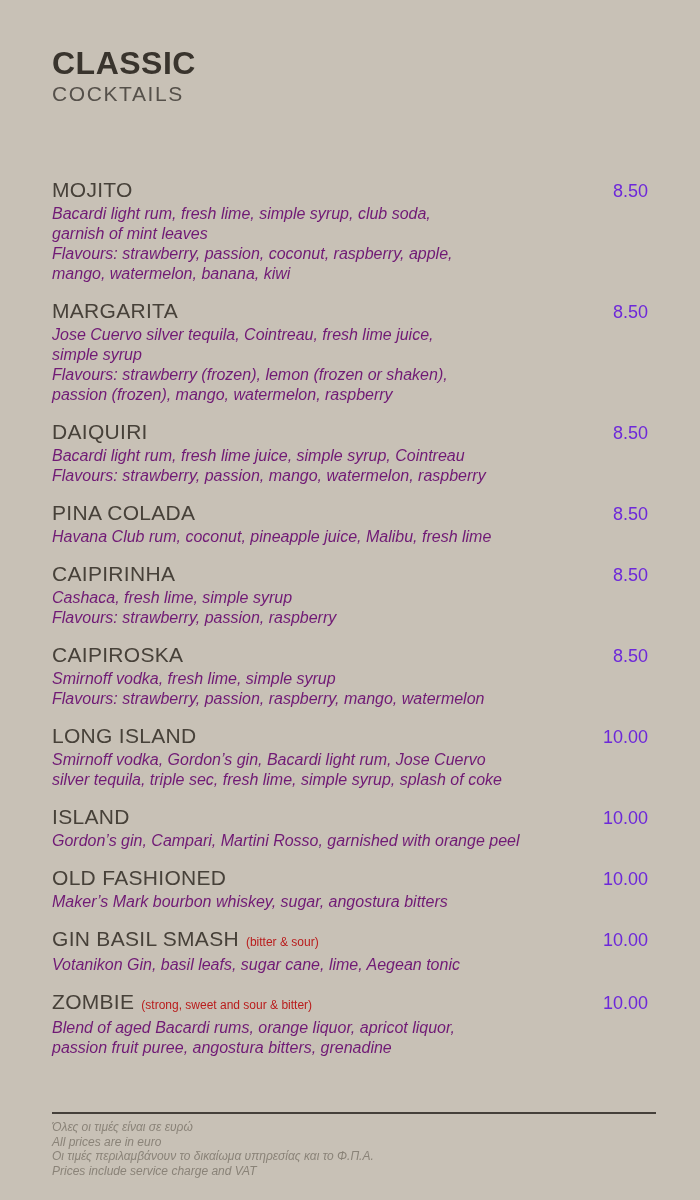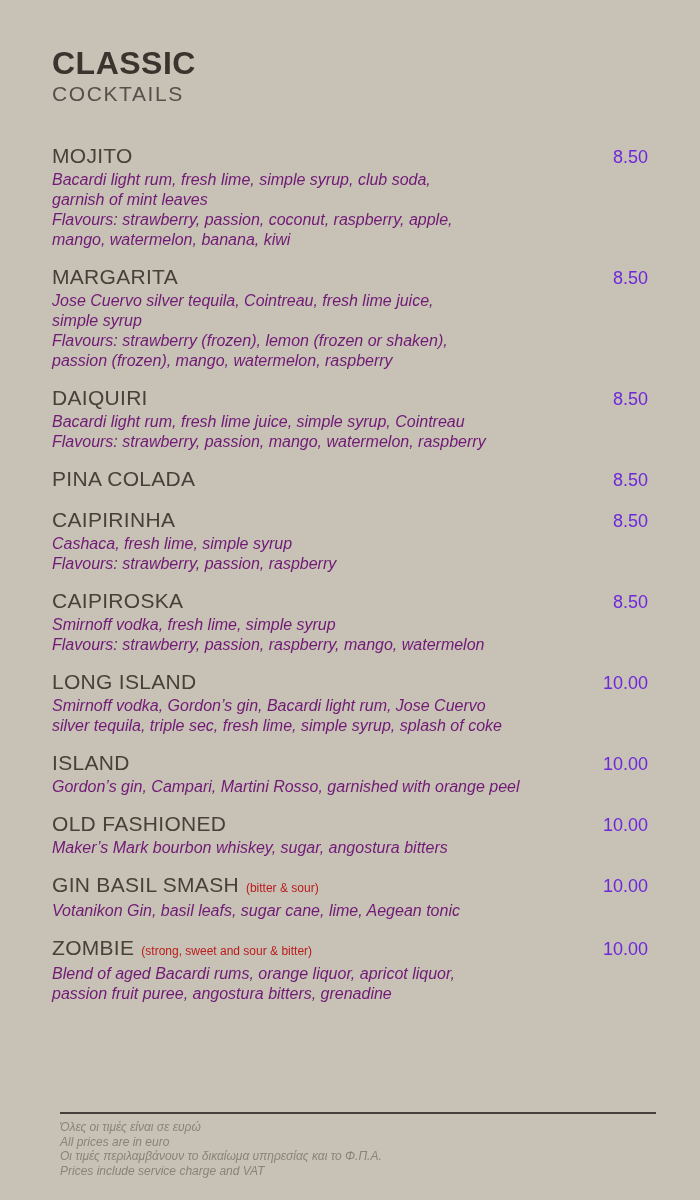--- a/index.html
+++ b/index.html
@@ -15,21 +15,21 @@
     font-family: "Liberation Sans", sans-serif;
     -webkit-font-smoothing: antialiased;
   }
   .page {
     position: absolute;
     inset: 0;
     padding: 46px 52px 0 52px;
     box-sizing: border-box;
   }
   
-  .brand { margin-bottom: 36px; }
+  .brand { margin-bottom: 70px; }
   .brand-title {
     font-size: 32px;
     line-height: 34px;
     font-weight: bold;
     letter-spacing: 0.5px;
     color: #39342d;
   }
   .brand-subtitle {
     font-size: 21px;
     line-height: 27px;
@@ -71,21 +71,20 @@
     color: #701a75;
     line-height: 20px;
     white-space: pre-line;
   }
   
   .footer {
     position: absolute;
     left: 52px;
     right: 44px;
     top: 1112px;
-    margin-left: 8px;
   }
   .footer-rule {
     border: none;
     border-top: 2px solid #45403a;
     margin: 0;
   }
   .footer-notes {
     margin-top: 6px;
     font-size: 12px;
     font-style: italic;
@@ -143,20 +142,21 @@
 Flavours: strawberry, passion, mango, watermelon, raspberry</div>
   </div>
       <div class="item">
     <div class="item-head">
       <div class="item-title">
         <span class="item-name">PINA COLADA</span>
         <span class="item-note"></span>
       </div>
       <span class="item-price">8.50</span>
     </div>
+    <div class="item-desc">Havana Club rum, coconut, pineapple juice, Malibu, fresh lime</div>
   </div>
       <div class="item">
     <div class="item-head">
       <div class="item-title">
         <span class="item-name">CAIPIRINHA</span>
         <span class="item-note"></span>
       </div>
       <span class="item-price">8.50</span>
     </div>
     <div class="item-desc">Cashaca, fresh lime, simple syrup

